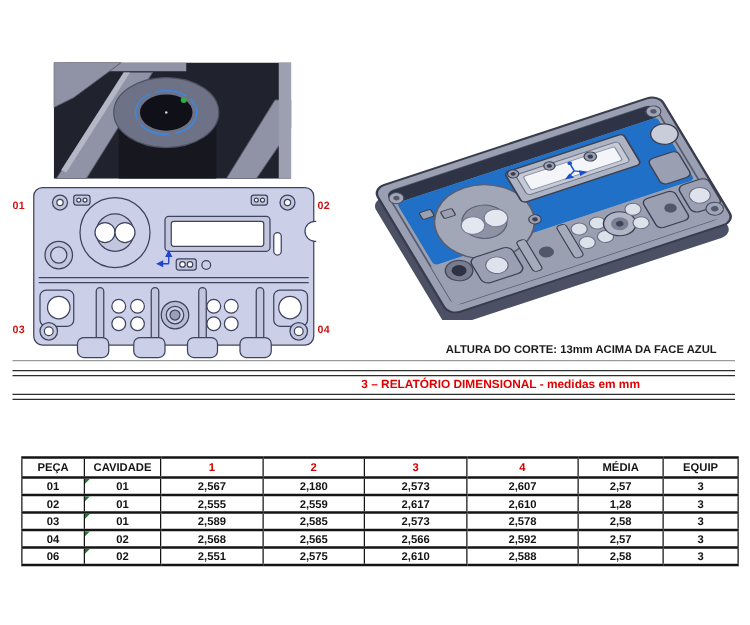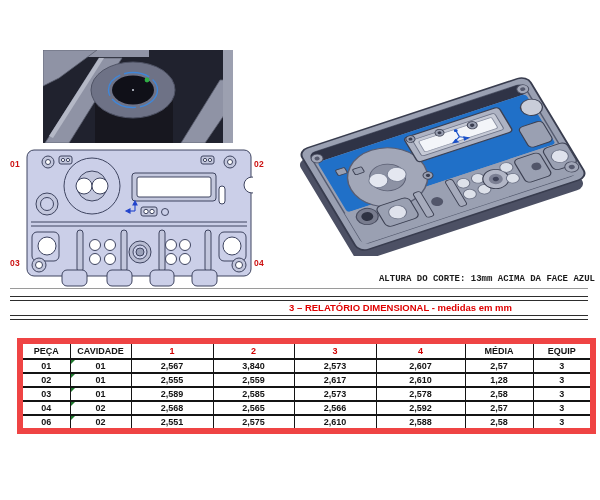--- a/index.html
+++ b/index.html
@@ -1,33 +1,33 @@
 <!DOCTYPE html>
 <html><head>
 <meta charset="utf-8">
 <style>
   html,body{margin:0;padding:0;background:#fff;}
   #canvas{position:relative;width:600px;height:500px;background:#ffffff;overflow:hidden;
           font-family:"Liberation Sans", sans-serif;}
   .abs{position:absolute;}
   .corner-label{position:absolute;width:22px;font-size:8.5px;font-weight:bold;color:#cc1111;
                 letter-spacing:.3px;}
-  #caption{position:absolute;left:335px;top:274px;width:260px;text-align:right;
-           font-size:9px;font-weight:600;color:#1c1c1c;font-family:Liberation Mono, monospace;}
+  #caption{position:absolute;left:335px;top:274px;width:260px;text-align:center;
+           font-size:9px;font-weight:600;color:#1c1c1c;}
   .ruleline{position:absolute;left:10px;width:578px;background:#2d2d2d;height:1px;}
   .ruleline.light{background:#9a9a9a;}
   #section-title{position:absolute;left:10px;top:302px;width:502px;height:12px;line-height:12px;
                  text-align:right;font-size:9.5px;font-weight:bold;color:#df0000;}
   
   #report-table{position:absolute;left:17px;top:338px;border-collapse:collapse;table-layout:fixed;
                 width:573px;}
   #report-table th,#report-table td{border:1px solid #141414;border-top-width:2px;border-bottom-width:2px;
       padding:0;text-align:center;vertical-align:middle;font-size:9px;font-weight:bold;color:#141414;
       overflow:hidden;white-space:nowrap;}
-  #report-table{border:6px solid #ef4444;}
+  #report-table{border:1px solid #ef4444;margin-top:27px;}
   #report-table th{height:14px;}
   #report-table td{height:12px;position:relative;}
   #report-table th.num-h{color:#d00000;}
   #report-table td.cav::before{content:"";position:absolute;top:0;left:0;width:0;height:0;
       border-top:4px solid #1f7a2e;border-right:4px solid transparent;}
 </style>
 </head>
 <body>
 
 <div id="canvas">
@@ -244,21 +244,21 @@
         <th class="num-h">4</th>
         <th>MÉDIA</th>
         <th>EQUIP</th>
       </tr>
     </thead>
     <tbody>
       <tr>
         <td>01</td>
         <td class="cav">01</td>
         <td>2,567</td>
-        <td>3,840</td>
+        <td>2,180</td>
         <td>2,573</td>
         <td>2,607</td>
         <td>2,57</td>
         <td>3</td>
       </tr>
       <tr>
         <td>02</td>
         <td class="cav">01</td>
         <td>2,555</td>
         <td>2,559</td>

